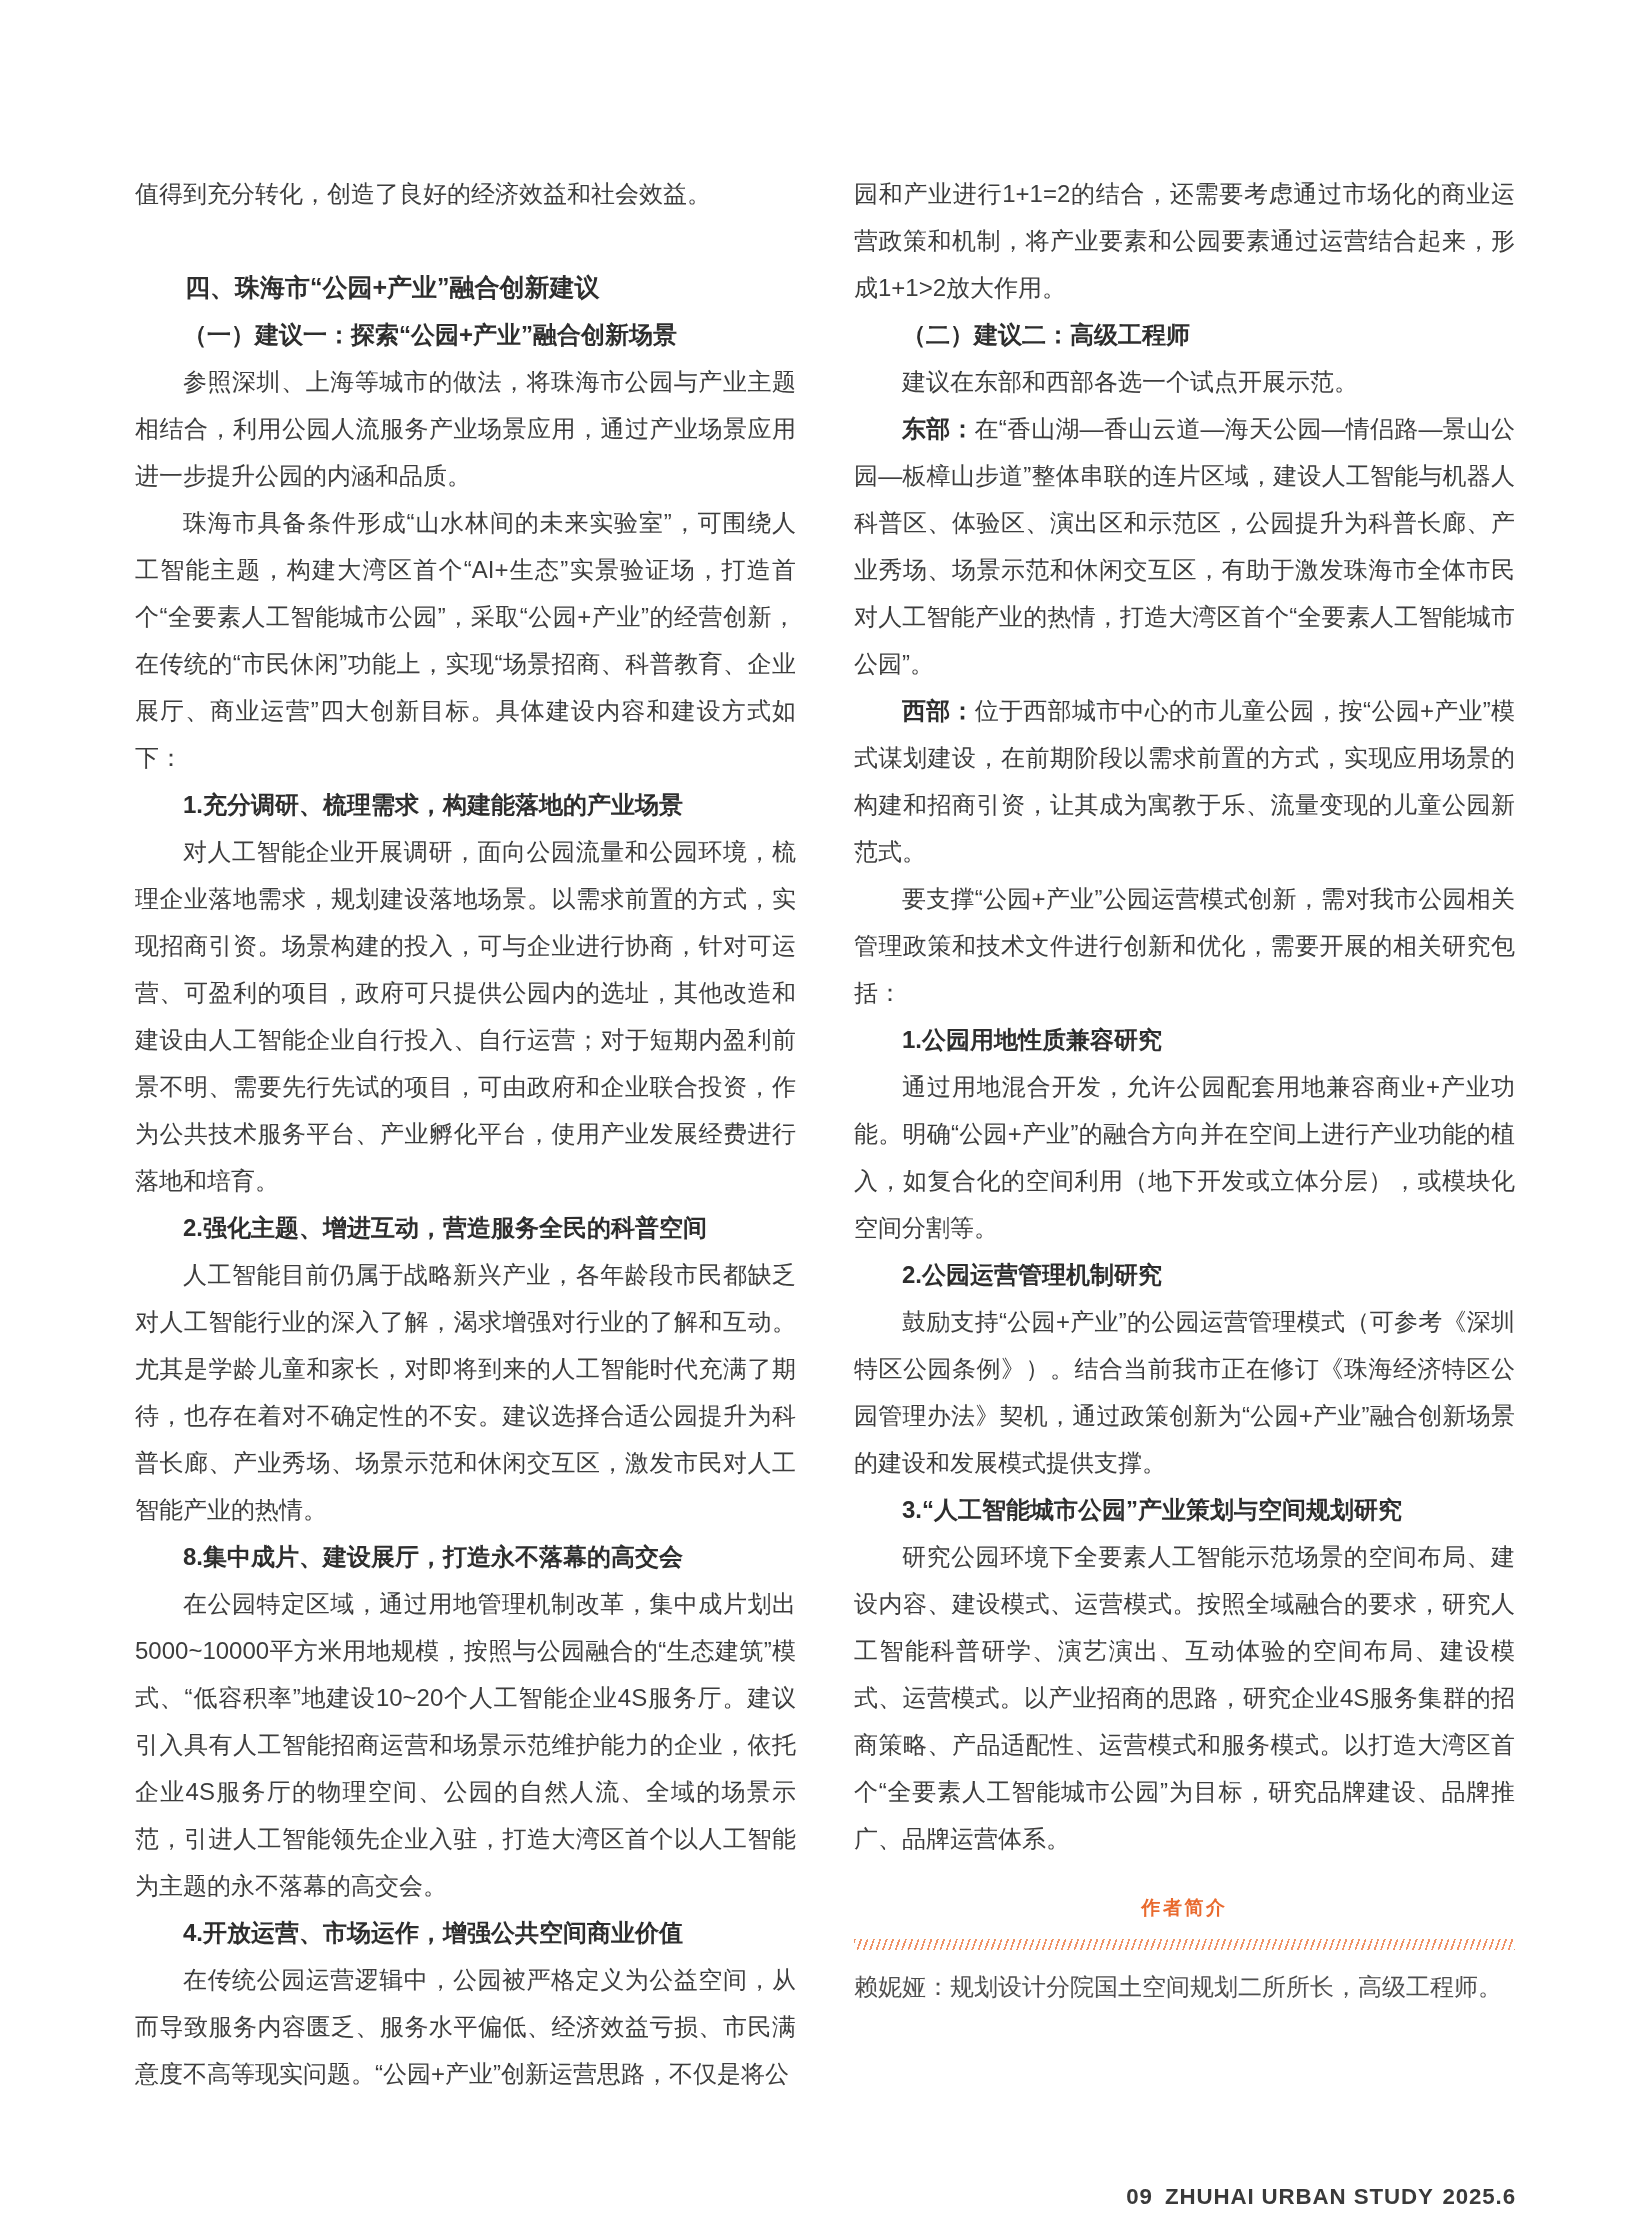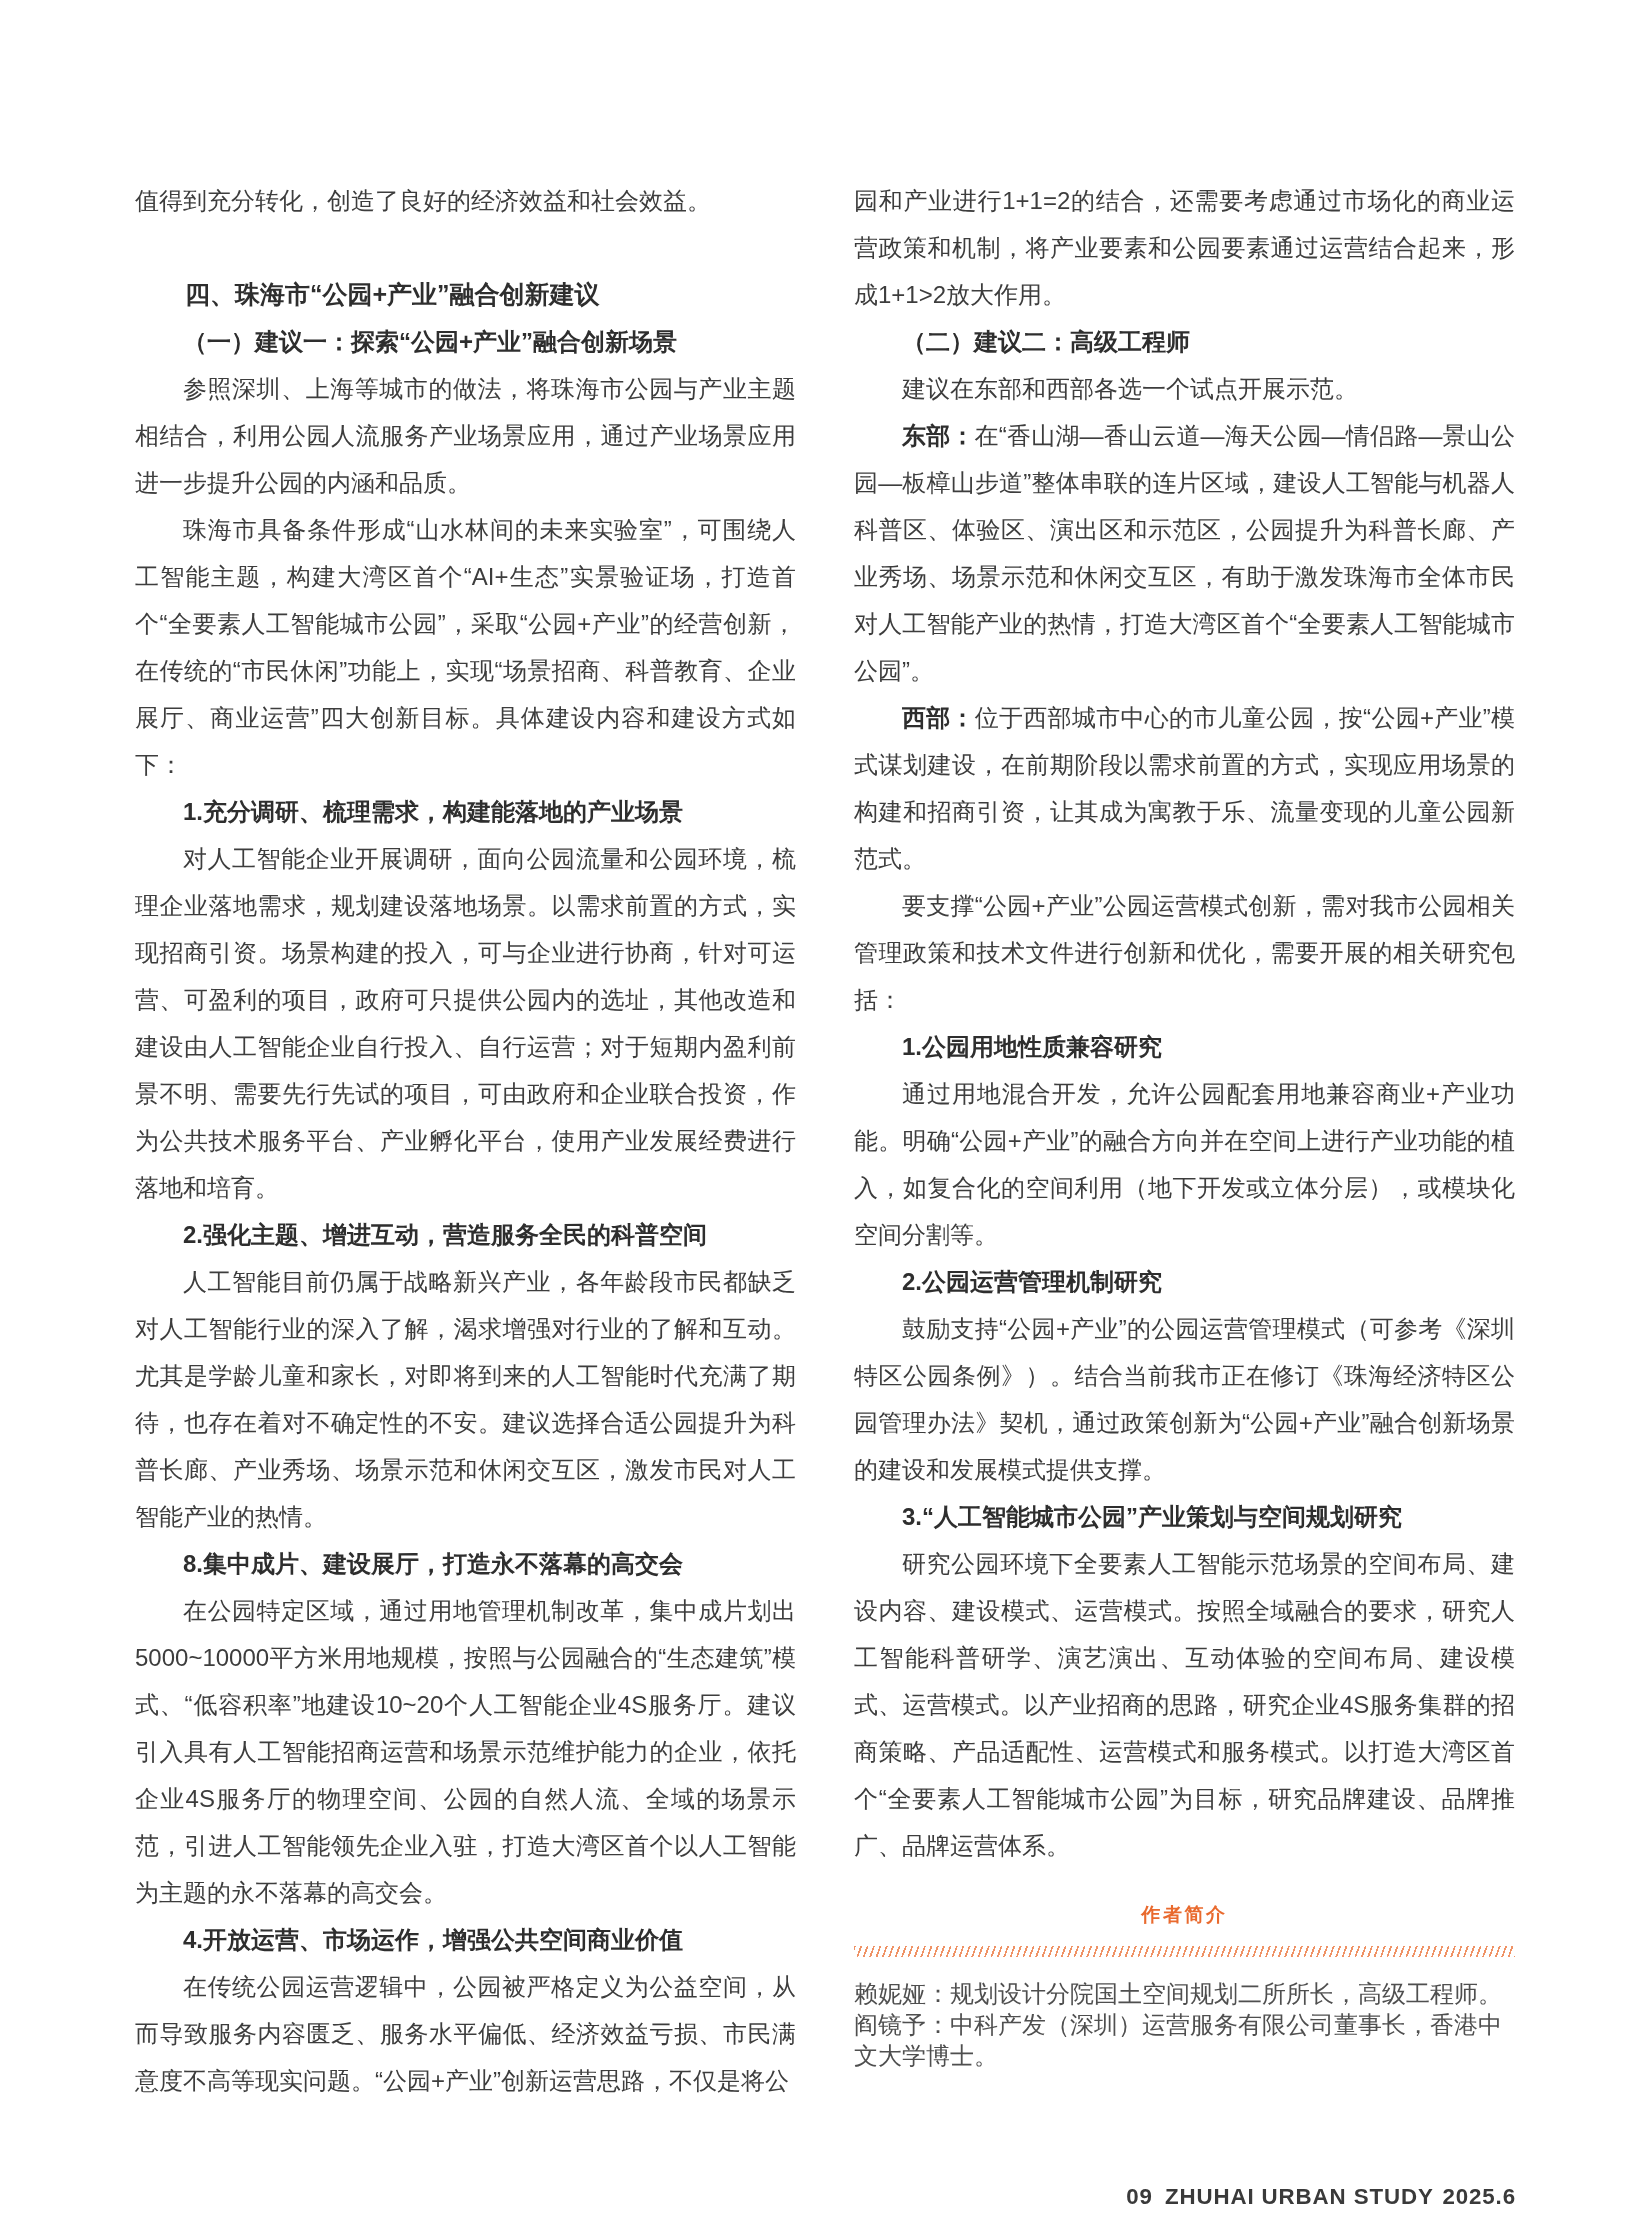--- a/index.html
+++ b/index.html
@@ -7,21 +7,21 @@
     position:relative;
     width:1649px;height:2239px;
     background:#ffffff;
     margin:0 auto;
     font-family:"Liberation Sans", sans-serif;
     color:#3d3d3d;
     overflow:hidden;
   }
   .columns{
     position:absolute;
-    top:177px;left:135px;
+    top:170px;left:135px;
     display:flex;
     gap:58px;
   }
   .col{
     width:661px;
     font-size:24px;
     line-height:47px;
     text-align:justify;
   }
   .blk{margin:0;}
@@ -106,21 +106,20 @@
           <div class="blk body">鼓励支持“公园+产业”的公园运营管理模式（可参考《深圳特区公园条例》）。结合当前我市正在修订《珠海经济特区公园管理办法》契机，通过政策创新为“公园+产业”融合创新场景的建设和发展模式提供支撑。</div>
           <div class="blk h3">3.“人工智能城市公园”产业策划与空间规划研究</div>
           <div class="blk body">研究公园环境下全要素人工智能示范场景的空间布局、建设内容、建设模式、运营模式。按照全域融合的要求，研究人工智能科普研学、演艺演出、互动体验的空间布局、建设模式、运营模式。以产业招商的思路，研究企业4S服务集群的招商策略、产品适配性、运营模式和服务模式。以打造大湾区首个“全要素人工智能城市公园”为目标，研究品牌建设、品牌推广、品牌运营体系。</div>
         </div>
 
       <div class="author-box">
         <div class="author-title">作者简介</div>
         <div class="hatch"></div>
         <div class="authors">
             <div class="author-line">赖妮娅：规划设计分院国土空间规划二所所长，高级工程师。</div>
-            <div class="author-line">阎镜予：中科产发（深圳）运营服务有限公司董事长，香港中文大学博士。</div>
           </div>
       </div>
     </div>
 
   </div>
 
   <div class="footer">
     <span class="pgnum">09</span><span>ZHUHAI URBAN STUDY</span><span class="issue">2025.6</span>
   </div>
 

